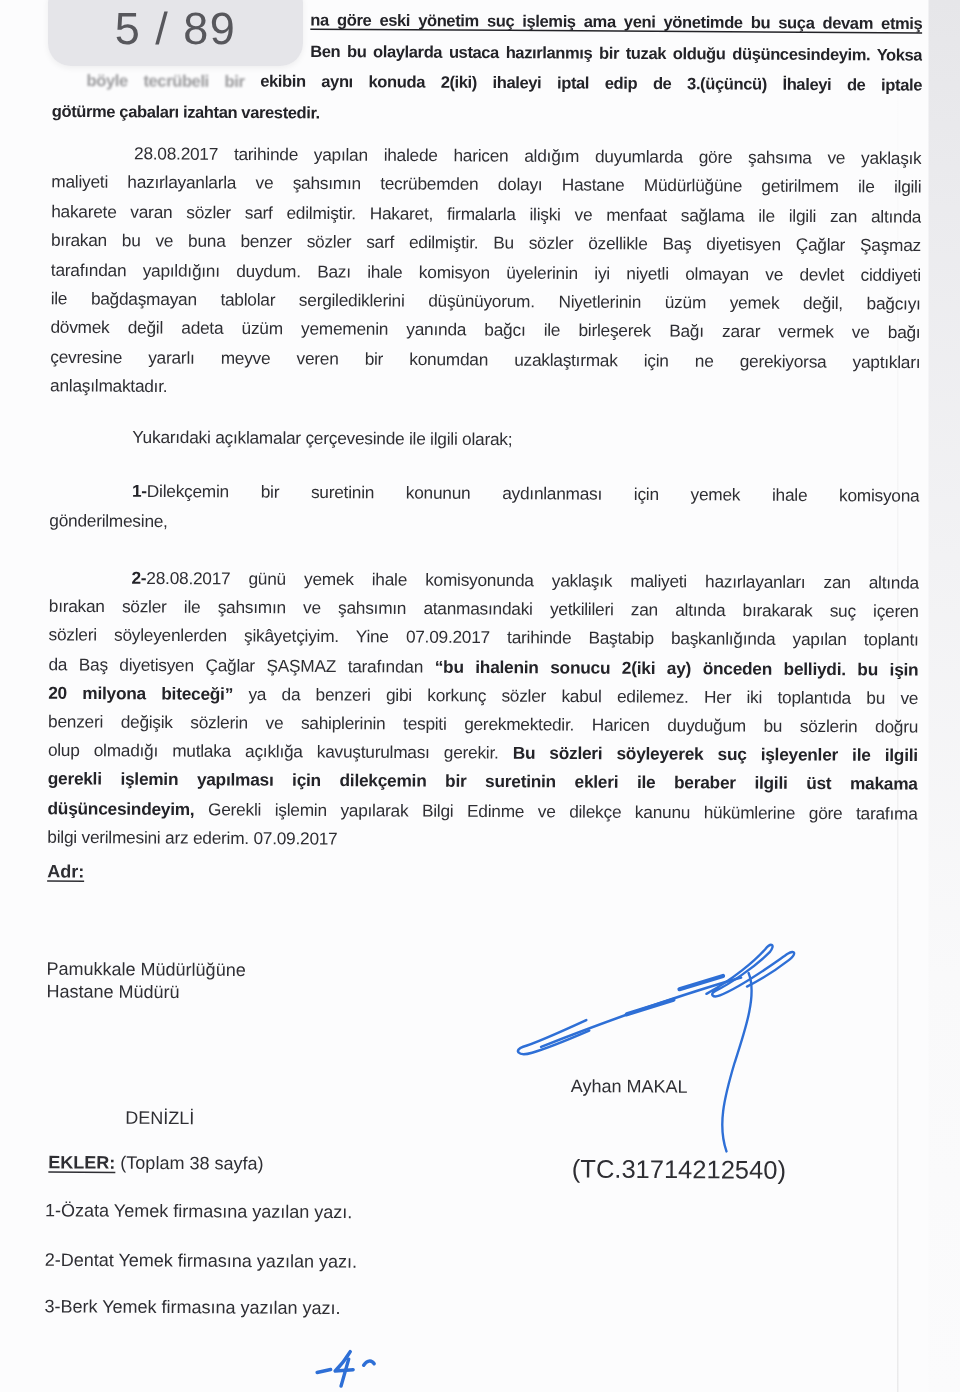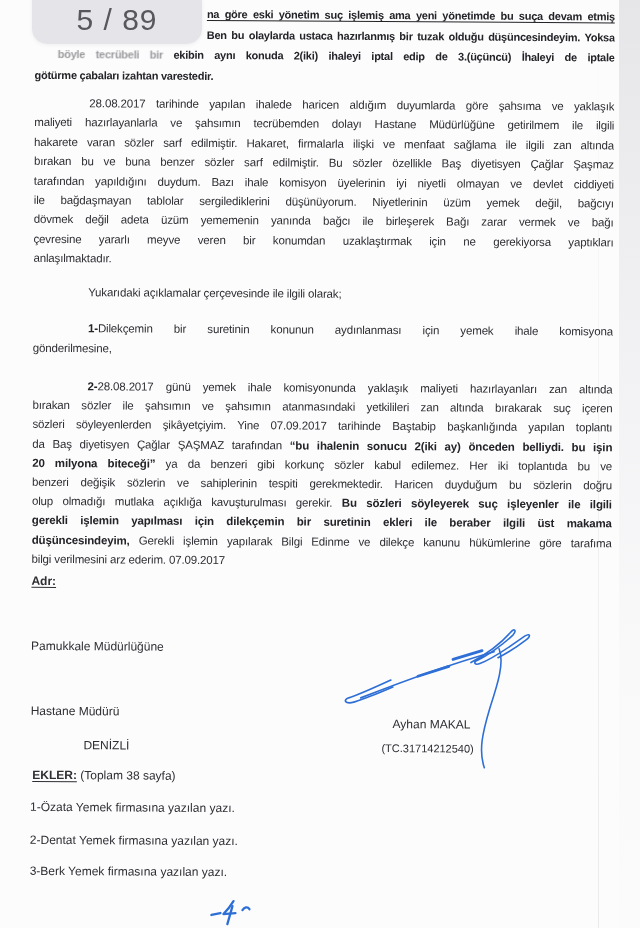--- a/index.html
+++ b/index.html
@@ -27,24 +27,24 @@
   .u{text-decoration:underline;text-underline-offset:2px;}
   .faded{opacity:.45;filter:blur(.6px);padding-left:23px;}
   .b-intro{top:3px;--lh:20.5px;font-size:11px;letter-spacing:-0.25px;}
   .b-complaint{top:94px;--lh:19.4px;}
   .b-transition{top:283px;--lh:19.4px;}
   .b-item1{top:319px;--lh:19.6px;}
   .b-item2{top:377px;--lh:19.2px;}
   .freeline{position:absolute;font-size:12px;color:#2e2e33;white-space:nowrap;}
   .adr-label{top:574px;left:0;font-weight:bold;text-decoration:underline;text-underline-offset:2px;}
   .adr-line1{top:639px;left:0;}
-  .adr-line2{top:704px;left:0;}
+  .adr-line2{top:654px;left:0;}
   .adr-line3{top:738px;left:53px;}
-  .sig-name{top:715px;left:362px;}
-  .sig-tc{top:740px;left:351px;font-size:11px;}
+  .sig-name{top:715px;left:350px;}
+  .sig-tc{top:768px;left:351px;font-size:17px;}
   .ekler{top:768px;left:2px;}
   .ekler .lbl{font-weight:bold;text-decoration:underline;text-underline-offset:2px;}
   .att-1{top:800px;left:0;}
   .att-2{top:833px;left:0;}
   .att-3{top:864px;left:0;}
   .ink{position:absolute;color:#2e6fd6;}
   .sig-ink{left:300px;top:608px;width:210px;height:160px;}
   .pagenum-ink{left:177px;top:896px;width:50px;height:30px;}
   .ink svg{display:block;width:100%;height:100%;}
   .ink path{fill:none;stroke:currentColor;stroke-linecap:round;stroke-linejoin:round;}

